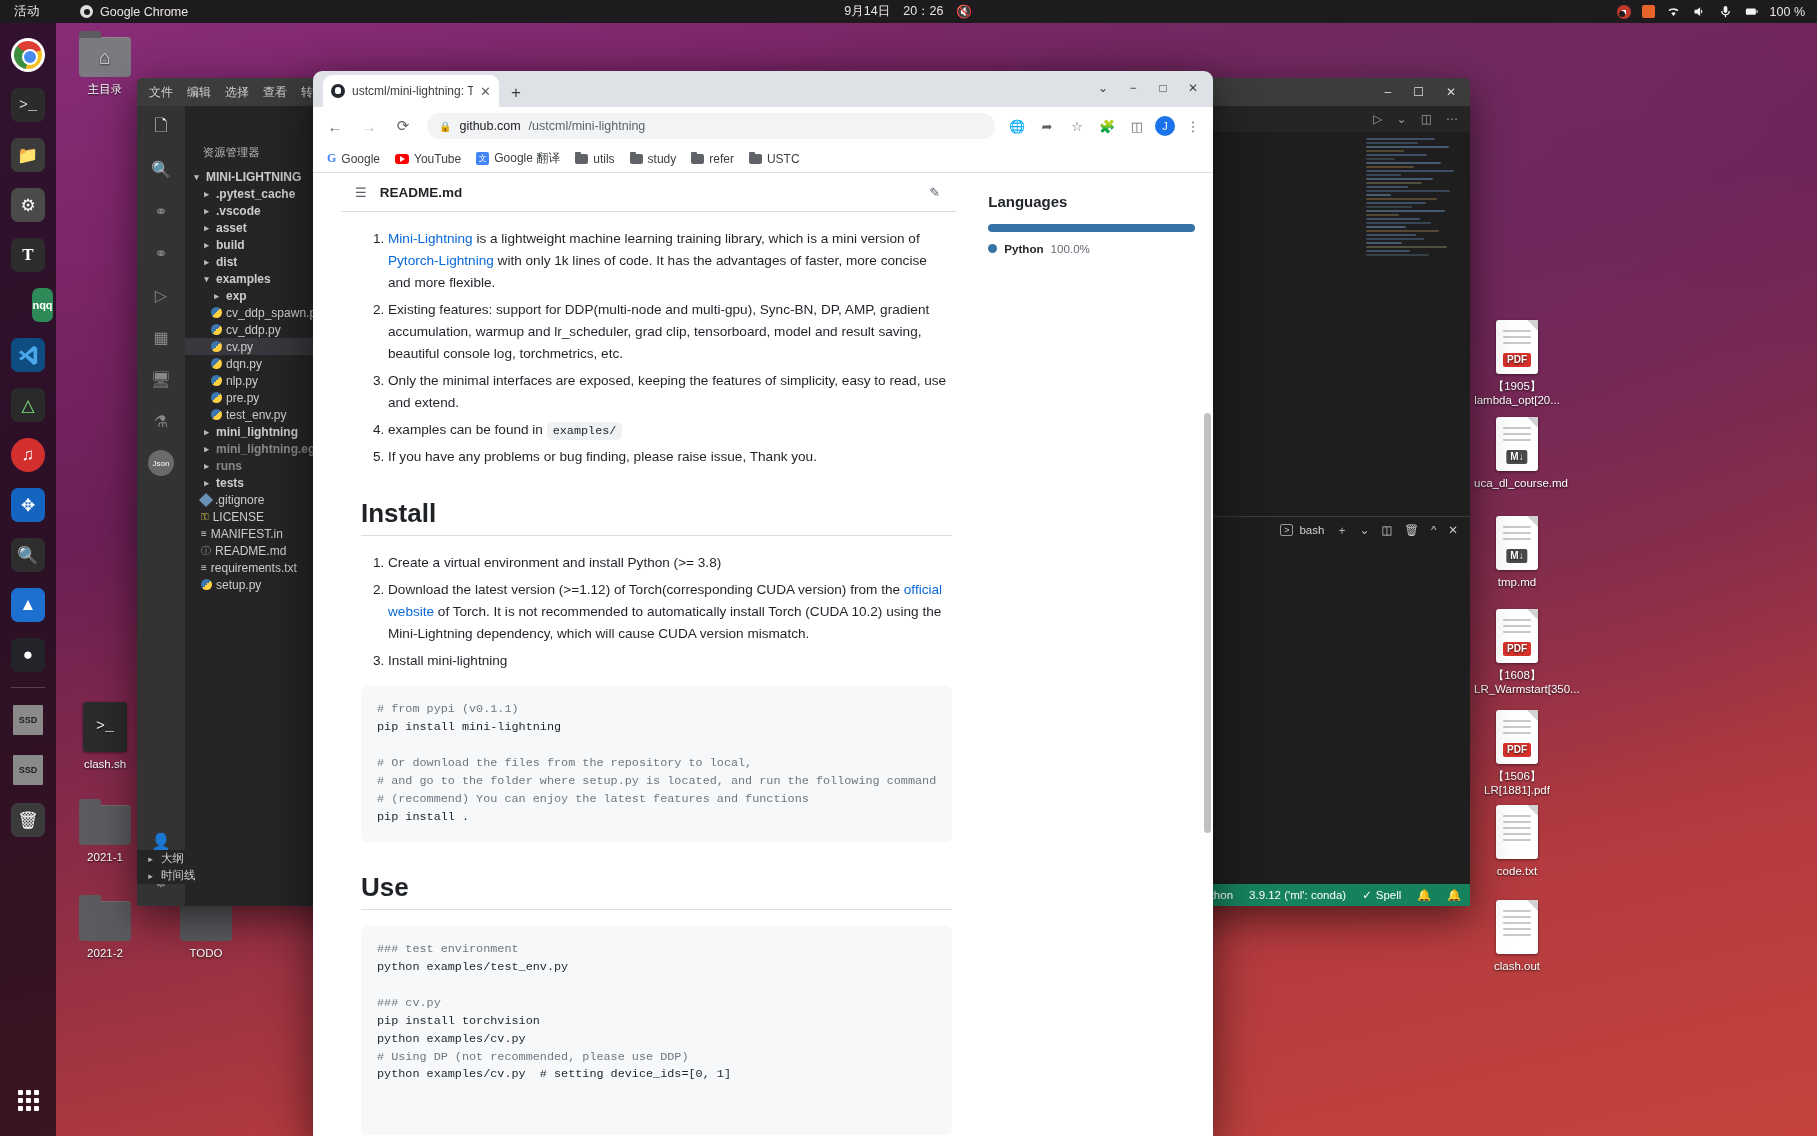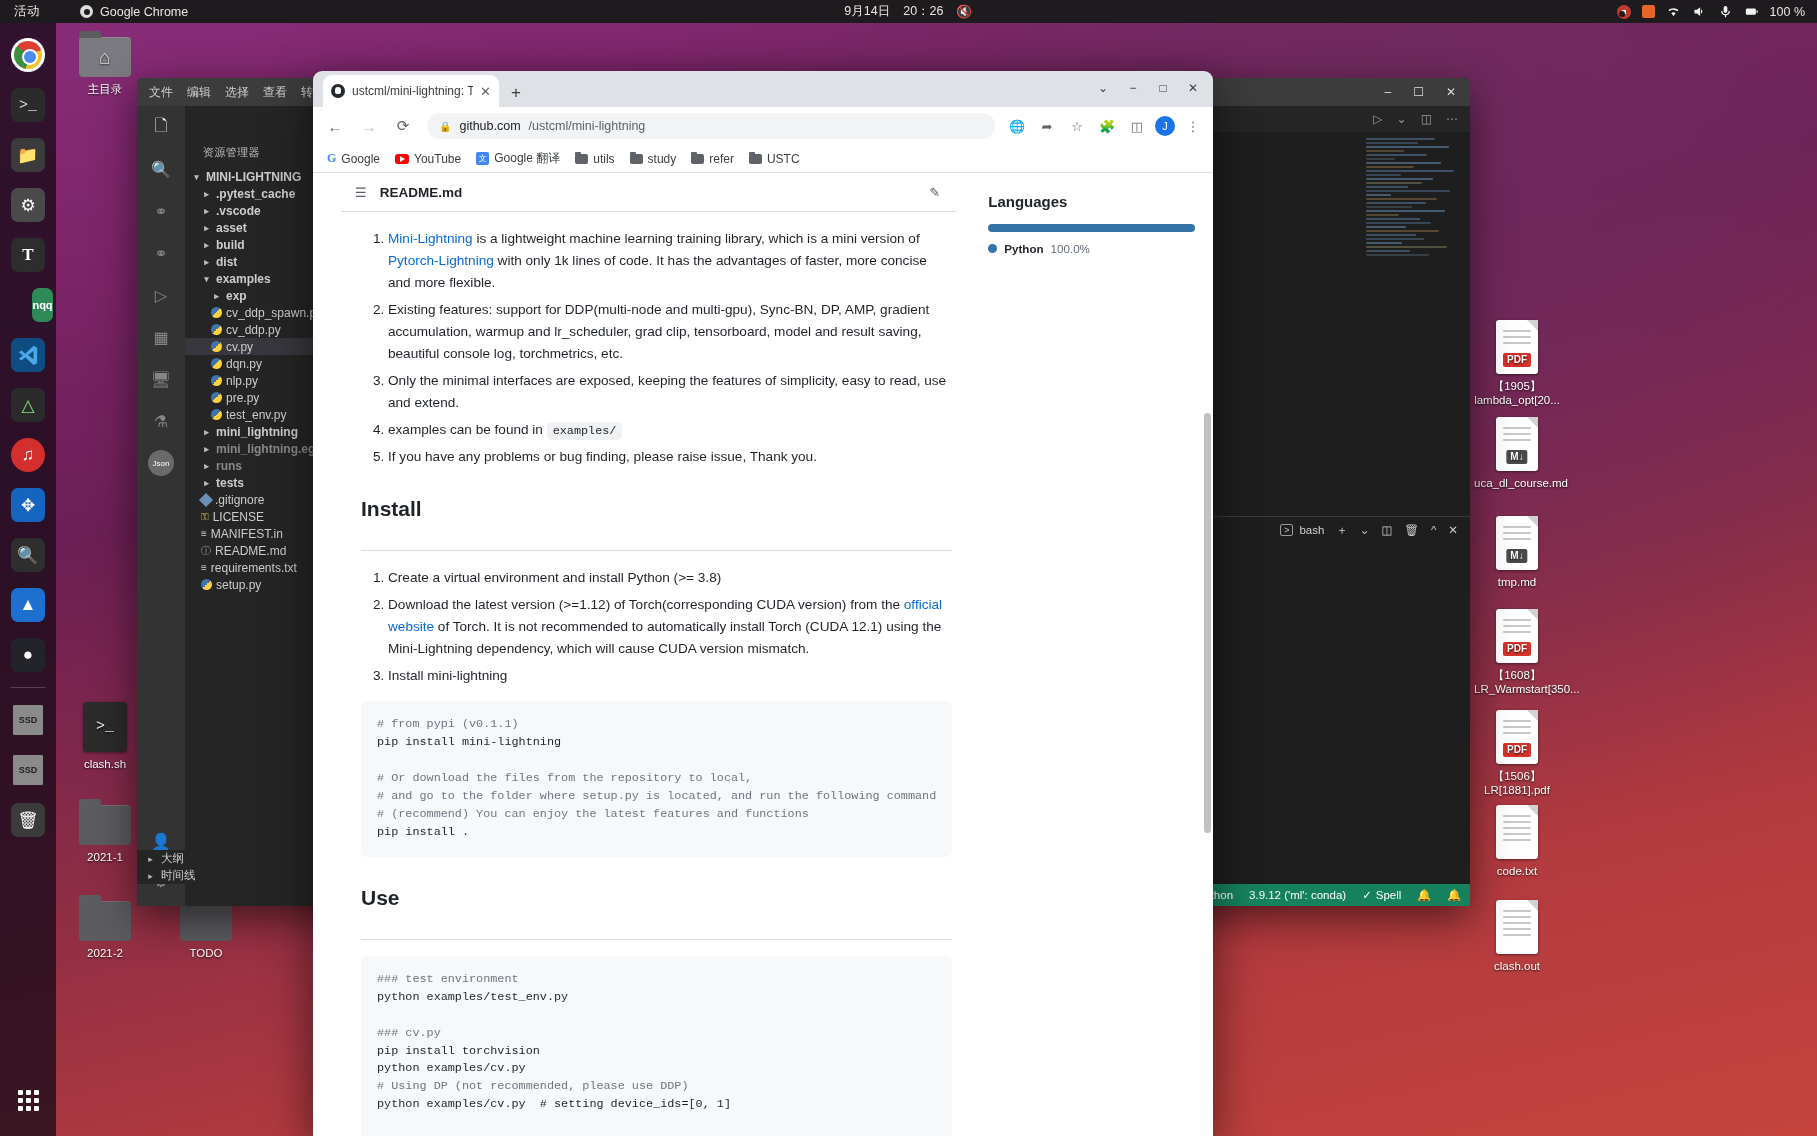--- a/index.html
+++ b/index.html
@@ -242,22 +242,22 @@
     border-bottom: 1px solid #d8dee4; margin-right: 18px;
   }
   .gh-list-ico { color:#57606a; font-size:13px; letter-spacing:-1px; }
   .gh-readme-title { font-size:13.5px; font-weight:700; color:#1f2328; }
   .gh-pencil { margin-left:auto; color:#57606a; font-size:13px; }
   .gh-content { padding: 16px 22px 0 20px; color:#1f2328; font-size:13.6px; line-height:1.62; }
   .gh-content ol { padding-left: 27px; margin: 0 0 14px; }
   .gh-content li { margin-bottom: 5px; }
   .gh-content a { color:#0969da; text-decoration:none; }
   .gh-h2 {
-    font-size: 21px; font-weight: 700; color:#1f2328; margin: 24px 0 0;
-    padding-bottom: 24px; border-bottom: 1px solid #d8dee4;
+    font-size: 26px; font-weight: 700; color:#1f2328; margin: 24px 0 0;
+    padding-bottom: 1px; border-bottom: 1px solid #d8dee4;
   }
   .gh-h2-wrap { margin-bottom: 16px; }
   .inline-code {
     background:#eff1f3; border-radius:5px; padding: 2px 6px;
     font-family:"Liberation Mono", monospace; font-size: 11.8px;
   }
   .code-block {
     background:#f6f8fa; border-radius:6px; padding: 15px 16px;
     font-family:"Liberation Mono", monospace; font-size:11.8px; line-height:1.52;
     color:#1f2328; white-space:pre; overflow:hidden; margin-bottom: 16px;
@@ -808,21 +808,21 @@
               <li><span>Only the minimal interfaces are exposed, keeping the features of simplicity, easy to read, use and extend.</span></li>
               <li><span>examples can be found in </span><code class="inline-code">examples/</code></li>
               <li><span>If you have any problems or bug finding, please raise issue, Thank you.</span></li>
             </ol>
 
           <div class="gh-h2-wrap">
             <h2 class="gh-h2">Install</h2>
           </div>
           <ol id="install-list">
               <li><span>Create a virtual environment and install Python (&gt;= 3.8)</span></li>
-              <li><span>Download the latest version (&gt;=1.12) of Torch(corresponding CUDA version) from the </span><a href="#">official website</a><span> of Torch. It is not recommended to automatically install Torch (CUDA 12.1) using the Mini-Lightning dependency, which will cause CUDA version mismatch.</span></li>
+              <li><span>Download the latest version (&gt;=1.12) of Torch(corresponding CUDA version) from the </span><a href="#">official website</a><span> of Torch. It is not recommended to automatically install Torch (CUDA 10.2) using the Mini-Lightning dependency, which will cause CUDA version mismatch.</span></li>
               <li><span>Install mini-lightning</span></li>
             </ol>
           <div class="code-block" id="install-code"><span class="cmt"># from pypi (v0.1.1)</span>
 <span>pip install mini-lightning</span>
 <span></span>
 <span class="cmt"># Or download the files from the repository to local,</span>
 <span class="cmt"># and go to the folder where setup.py is located, and run the following command</span>
 <span class="cmt"># (recommend) You can enjoy the latest features and functions</span>
 <span>pip install .</span></div>
 

